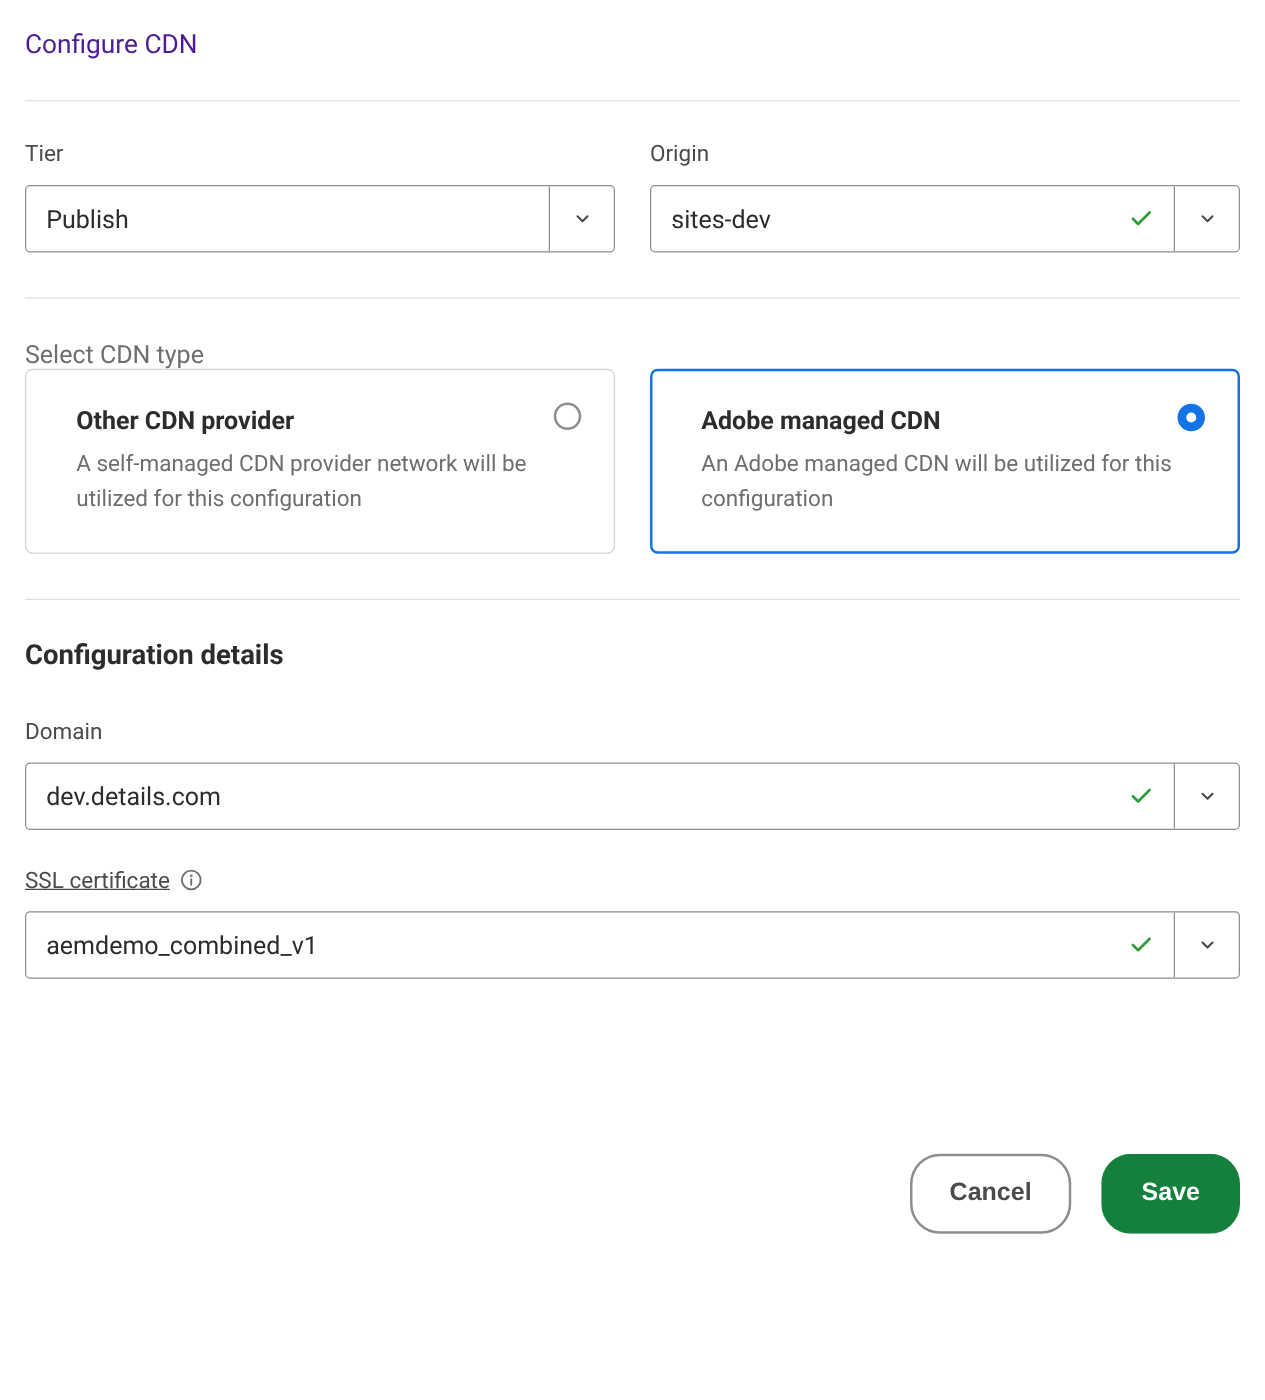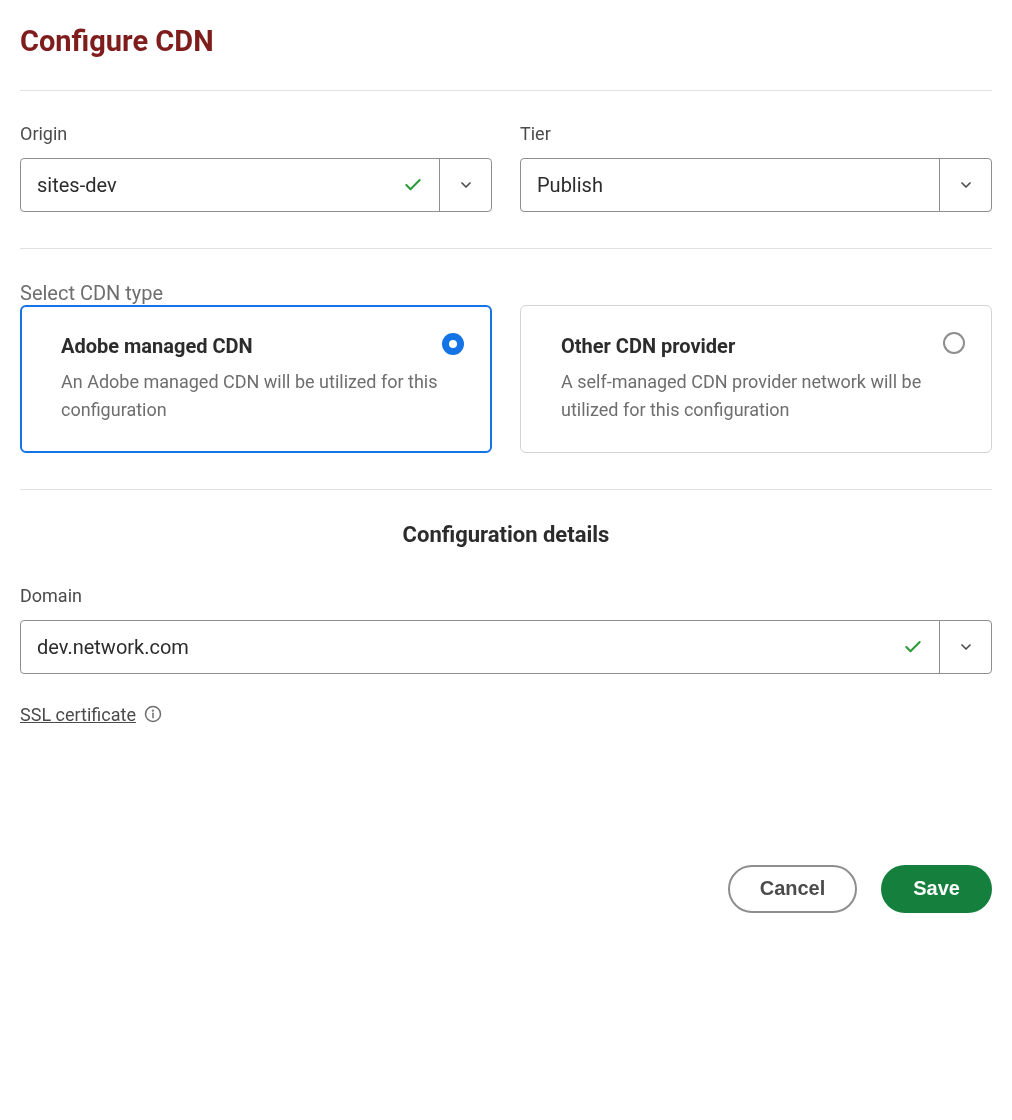--- a/index.html
+++ b/index.html
@@ -4,23 +4,23 @@
   <style>
     * { box-sizing: border-box; margin: 0; padding: 0; }
     body {
       font-family: -apple-system, BlinkMacSystemFont, "Segoe UI", Roboto, "Helvetica Neue", Arial, sans-serif;
       background: #ffffff;
       color: #2c2c2c;
       width: 1012px;
       padding: 24px 20px 40px 20px;
     }
     .page-title {
-      font-size: 29px;
-      font-weight: 700;
-      color: #7f1d1d;
+      font-size: 21px;
+      font-weight: 400;
+      color: #4c1d95;
       margin-bottom: 32px;
     }
     .section-divider {
       border: none;
       border-top: 1px solid #e1e1e1;
       margin: 0 0 32px 0;
     }
     .row-two { display: flex; gap: 28px; margin-bottom: 36px; }
     .field { flex: 1; }
     .field-label {
@@ -105,37 +105,36 @@
     }
     .radio.unchecked {
       border: 2px solid #8e8e8e;
       background: #fff;
     }
     .section-heading {
       font-size: 22px;
       font-weight: 700;
       color: #2c2c2c;
       margin-bottom: 38px;
-      text-align: center;
     }
     .full-field { margin-bottom: 30px; }
     .info-icon {
       display: inline-flex;
       width: 18px; height: 18px;
       align-items: center; justify-content: center;
       color: #6e6e6e;
     }
     .actions {
       display: flex;
       justify-content: flex-end;
       gap: 24px;
       margin-top: 140px;
     }
     .btn {
-      height: 48px;
+      height: 64px;
       border-radius: 24px;
       font-size: 20px;
       font-weight: 600;
       padding: 0 30px;
       cursor: pointer;
       display: inline-flex; align-items: center; justify-content: center;
       border: 2px solid transparent;
     }
     .btn-secondary {
       background: #fff;
@@ -149,80 +148,80 @@
     svg { display: block; }
   </style>
 </head>
 <body>
 
 <h1 class="page-title">Configure CDN</h1>
 
 <hr class="section-divider">
 
 <div class="row-two">
+  <div class="field">
+    <label class="field-label">Tier</label>
+    <div class="select-wrap">
+      <div class="select-value">
+        <span>Publish</span>
+      </div>
+      <div class="select-caret-cell">
+        <svg width="16" height="16" viewBox="0 0 24 24" fill="none" stroke="currentColor" stroke-width="2.5" stroke-linecap="round" stroke-linejoin="round">
+            <polyline points="6 9 12 15 18 9"></polyline>
+          </svg>
+      </div>
+    </div>
+  </div>
+
   <div class="field">
     <label class="field-label">Origin</label>
     <div class="select-wrap">
       <div class="select-value">
         <span>sites-dev</span>
         <span class="checkmark">
           <svg width="20" height="20" viewBox="0 0 24 24" fill="none" stroke="currentColor" stroke-width="2.5" stroke-linecap="round" stroke-linejoin="round">
               <polyline points="20 6 9 17 4 12"></polyline>
             </svg>
         </span>
       </div>
       <div class="select-caret-cell">
         <svg width="16" height="16" viewBox="0 0 24 24" fill="none" stroke="currentColor" stroke-width="2.5" stroke-linecap="round" stroke-linejoin="round">
             <polyline points="6 9 12 15 18 9"></polyline>
           </svg>
       </div>
     </div>
   </div>
-
-  <div class="field">
-    <label class="field-label">Tier</label>
-    <div class="select-wrap">
-      <div class="select-value">
-        <span>Publish</span>
-      </div>
-      <div class="select-caret-cell">
-        <svg width="16" height="16" viewBox="0 0 24 24" fill="none" stroke="currentColor" stroke-width="2.5" stroke-linecap="round" stroke-linejoin="round">
-            <polyline points="6 9 12 15 18 9"></polyline>
-          </svg>
-      </div>
-    </div>
-  </div>
 </div>
 
 <hr class="section-divider">
 
 <div class="section-label">Select CDN type</div>
 
 <div class="card-row">
+  <div class="card">
+    <div class="radio unchecked"></div>
+    <div class="card-title">Other CDN provider</div>
+    <div class="card-desc">A self-managed CDN provider network will be utilized for this configuration</div>
+  </div>
   <div class="card selected">
     <div class="radio checked"></div>
     <div class="card-title">Adobe managed CDN</div>
     <div class="card-desc">An Adobe managed CDN will be utilized for this configuration</div>
   </div>
-  <div class="card">
-    <div class="radio unchecked"></div>
-    <div class="card-title">Other CDN provider</div>
-    <div class="card-desc">A self-managed CDN provider network will be utilized for this configuration</div>
-  </div>
 </div>
 
 <hr class="section-divider">
 
 <div class="section-heading">Configuration details</div>
 
 <div class="full-field">
   <label class="field-label">Domain</label>
   <div class="select-wrap">
     <div class="select-value">
-      <span>dev.network.com</span>
+      <span>dev.details.com</span>
       <span class="checkmark">
         <svg width="20" height="20" viewBox="0 0 24 24" fill="none" stroke="currentColor" stroke-width="2.5" stroke-linecap="round" stroke-linejoin="round">
             <polyline points="20 6 9 17 4 12"></polyline>
           </svg>
       </span>
     </div>
     <div class="select-caret-cell">
       <svg width="16" height="16" viewBox="0 0 24 24" fill="none" stroke="currentColor" stroke-width="2.5" stroke-linecap="round" stroke-linejoin="round">
           <polyline points="6 9 12 15 18 9"></polyline>
         </svg>
@@ -234,18 +233,33 @@
   <label class="field-label with-icon">
     <span>SSL certificate</span>
     <span class="info-icon">
       <svg width="18" height="18" viewBox="0 0 24 24" fill="none" stroke="currentColor" stroke-width="2" stroke-linecap="round" stroke-linejoin="round">
           <circle cx="12" cy="12" r="10"></circle>
           <line x1="12" y1="11" x2="12" y2="17"></line>
           <circle cx="12" cy="7.5" r="0.5" fill="currentColor"></circle>
         </svg>
     </span>
   </label>
+  <div class="select-wrap">
+    <div class="select-value">
+      <span>aemdemo_combined_v1</span>
+      <span class="checkmark">
+        <svg width="20" height="20" viewBox="0 0 24 24" fill="none" stroke="currentColor" stroke-width="2.5" stroke-linecap="round" stroke-linejoin="round">
+            <polyline points="20 6 9 17 4 12"></polyline>
+          </svg>
+      </span>
+    </div>
+    <div class="select-caret-cell">
+      <svg width="16" height="16" viewBox="0 0 24 24" fill="none" stroke="currentColor" stroke-width="2.5" stroke-linecap="round" stroke-linejoin="round">
+          <polyline points="6 9 12 15 18 9"></polyline>
+        </svg>
+    </div>
+  </div>
 </div>
 
 <div class="actions">
   <button class="btn btn-secondary">Cancel</button>
   <button class="btn btn-primary">Save</button>
 </div>
 
 </body></html>

